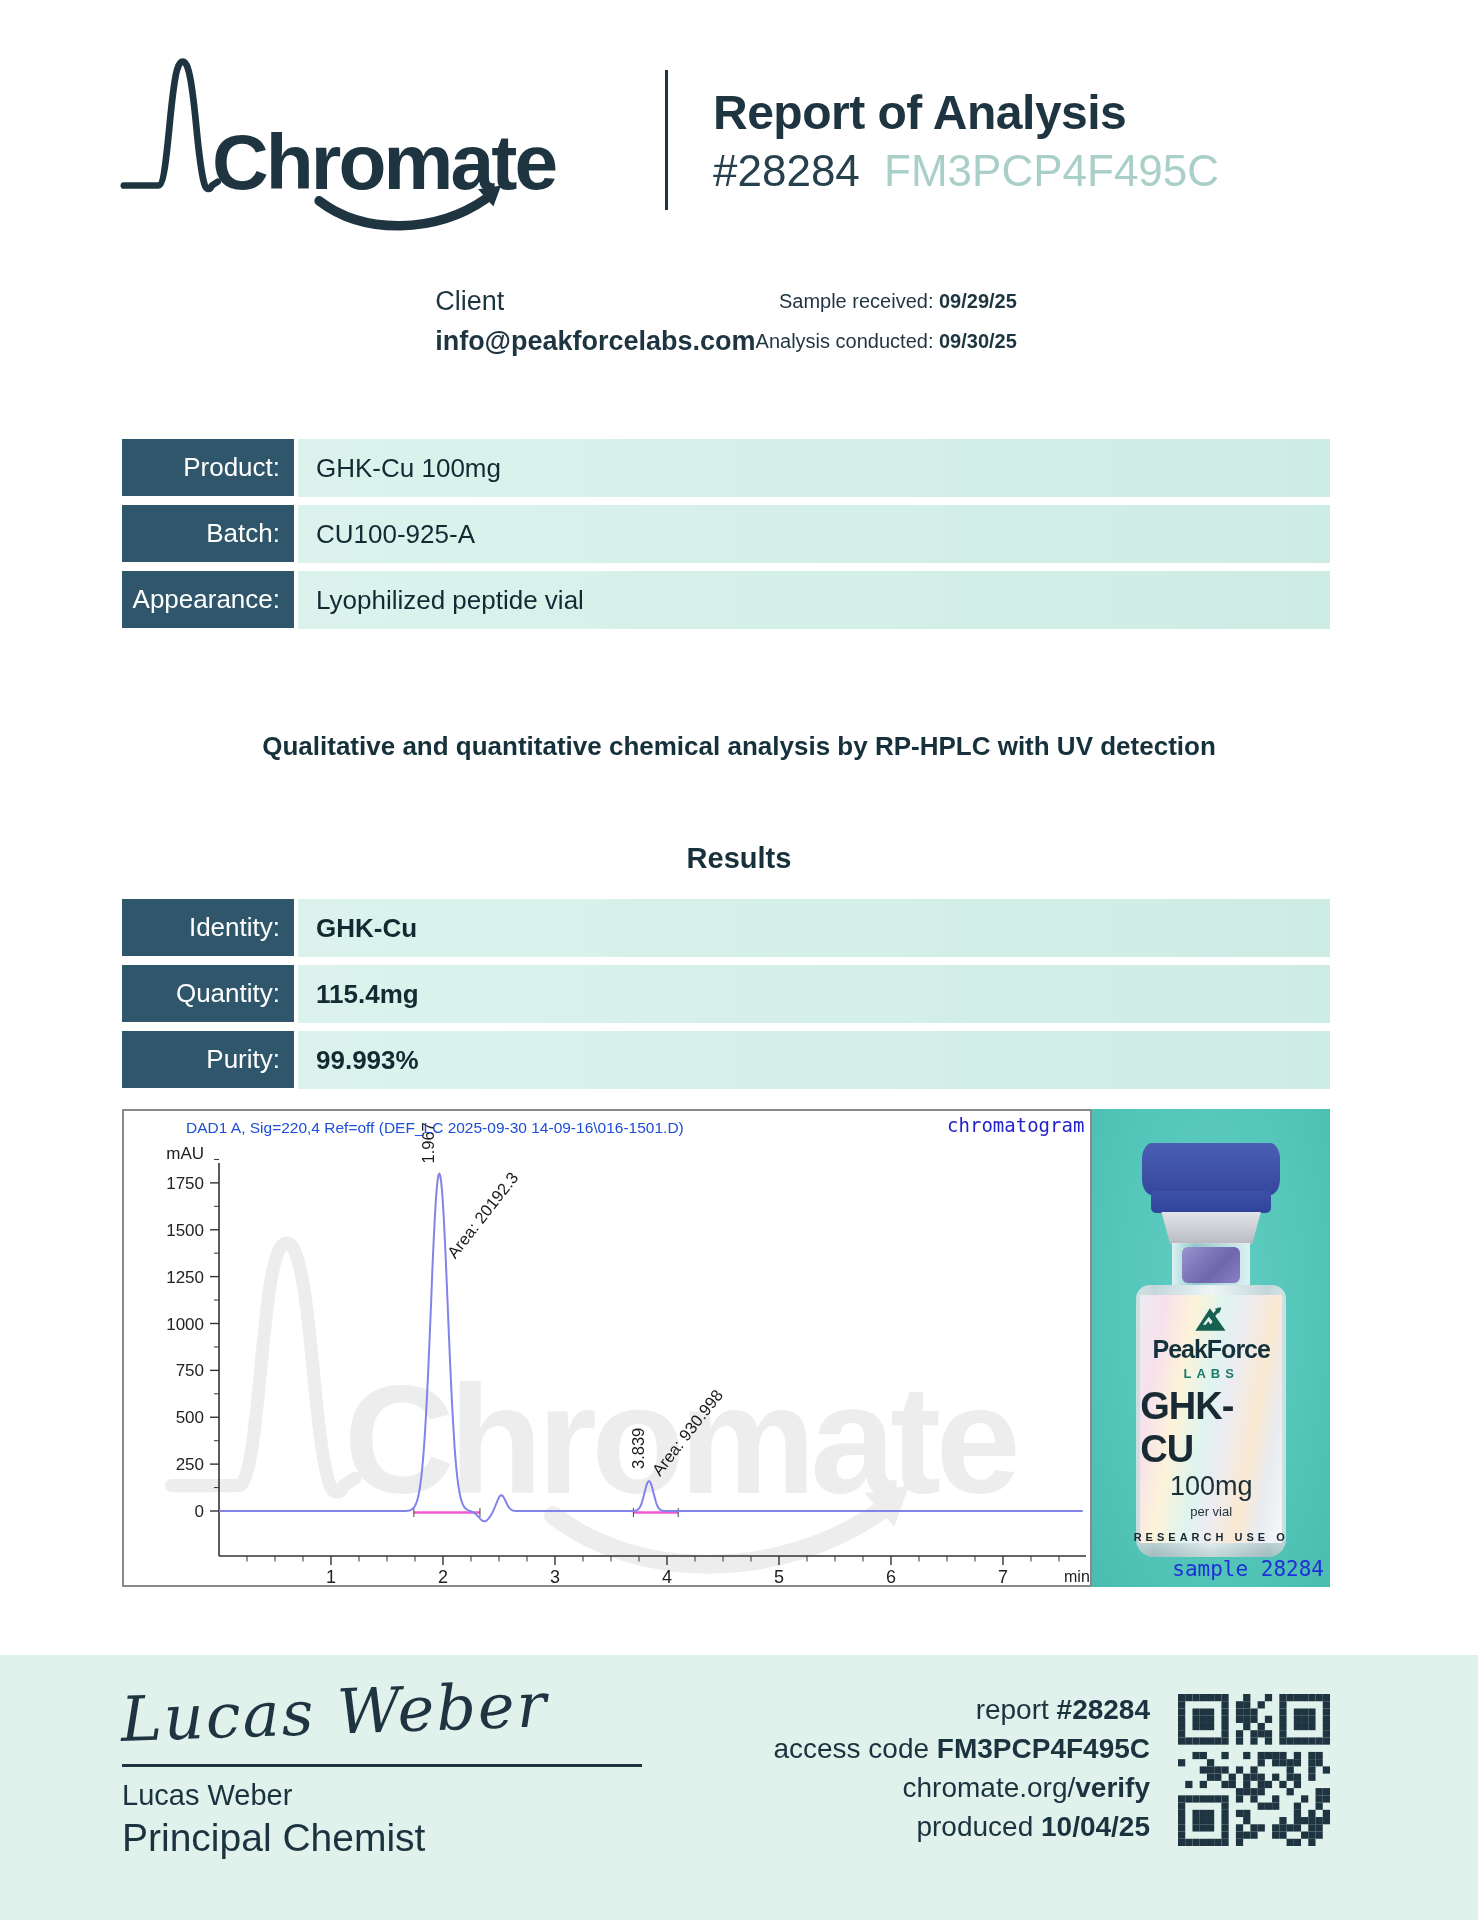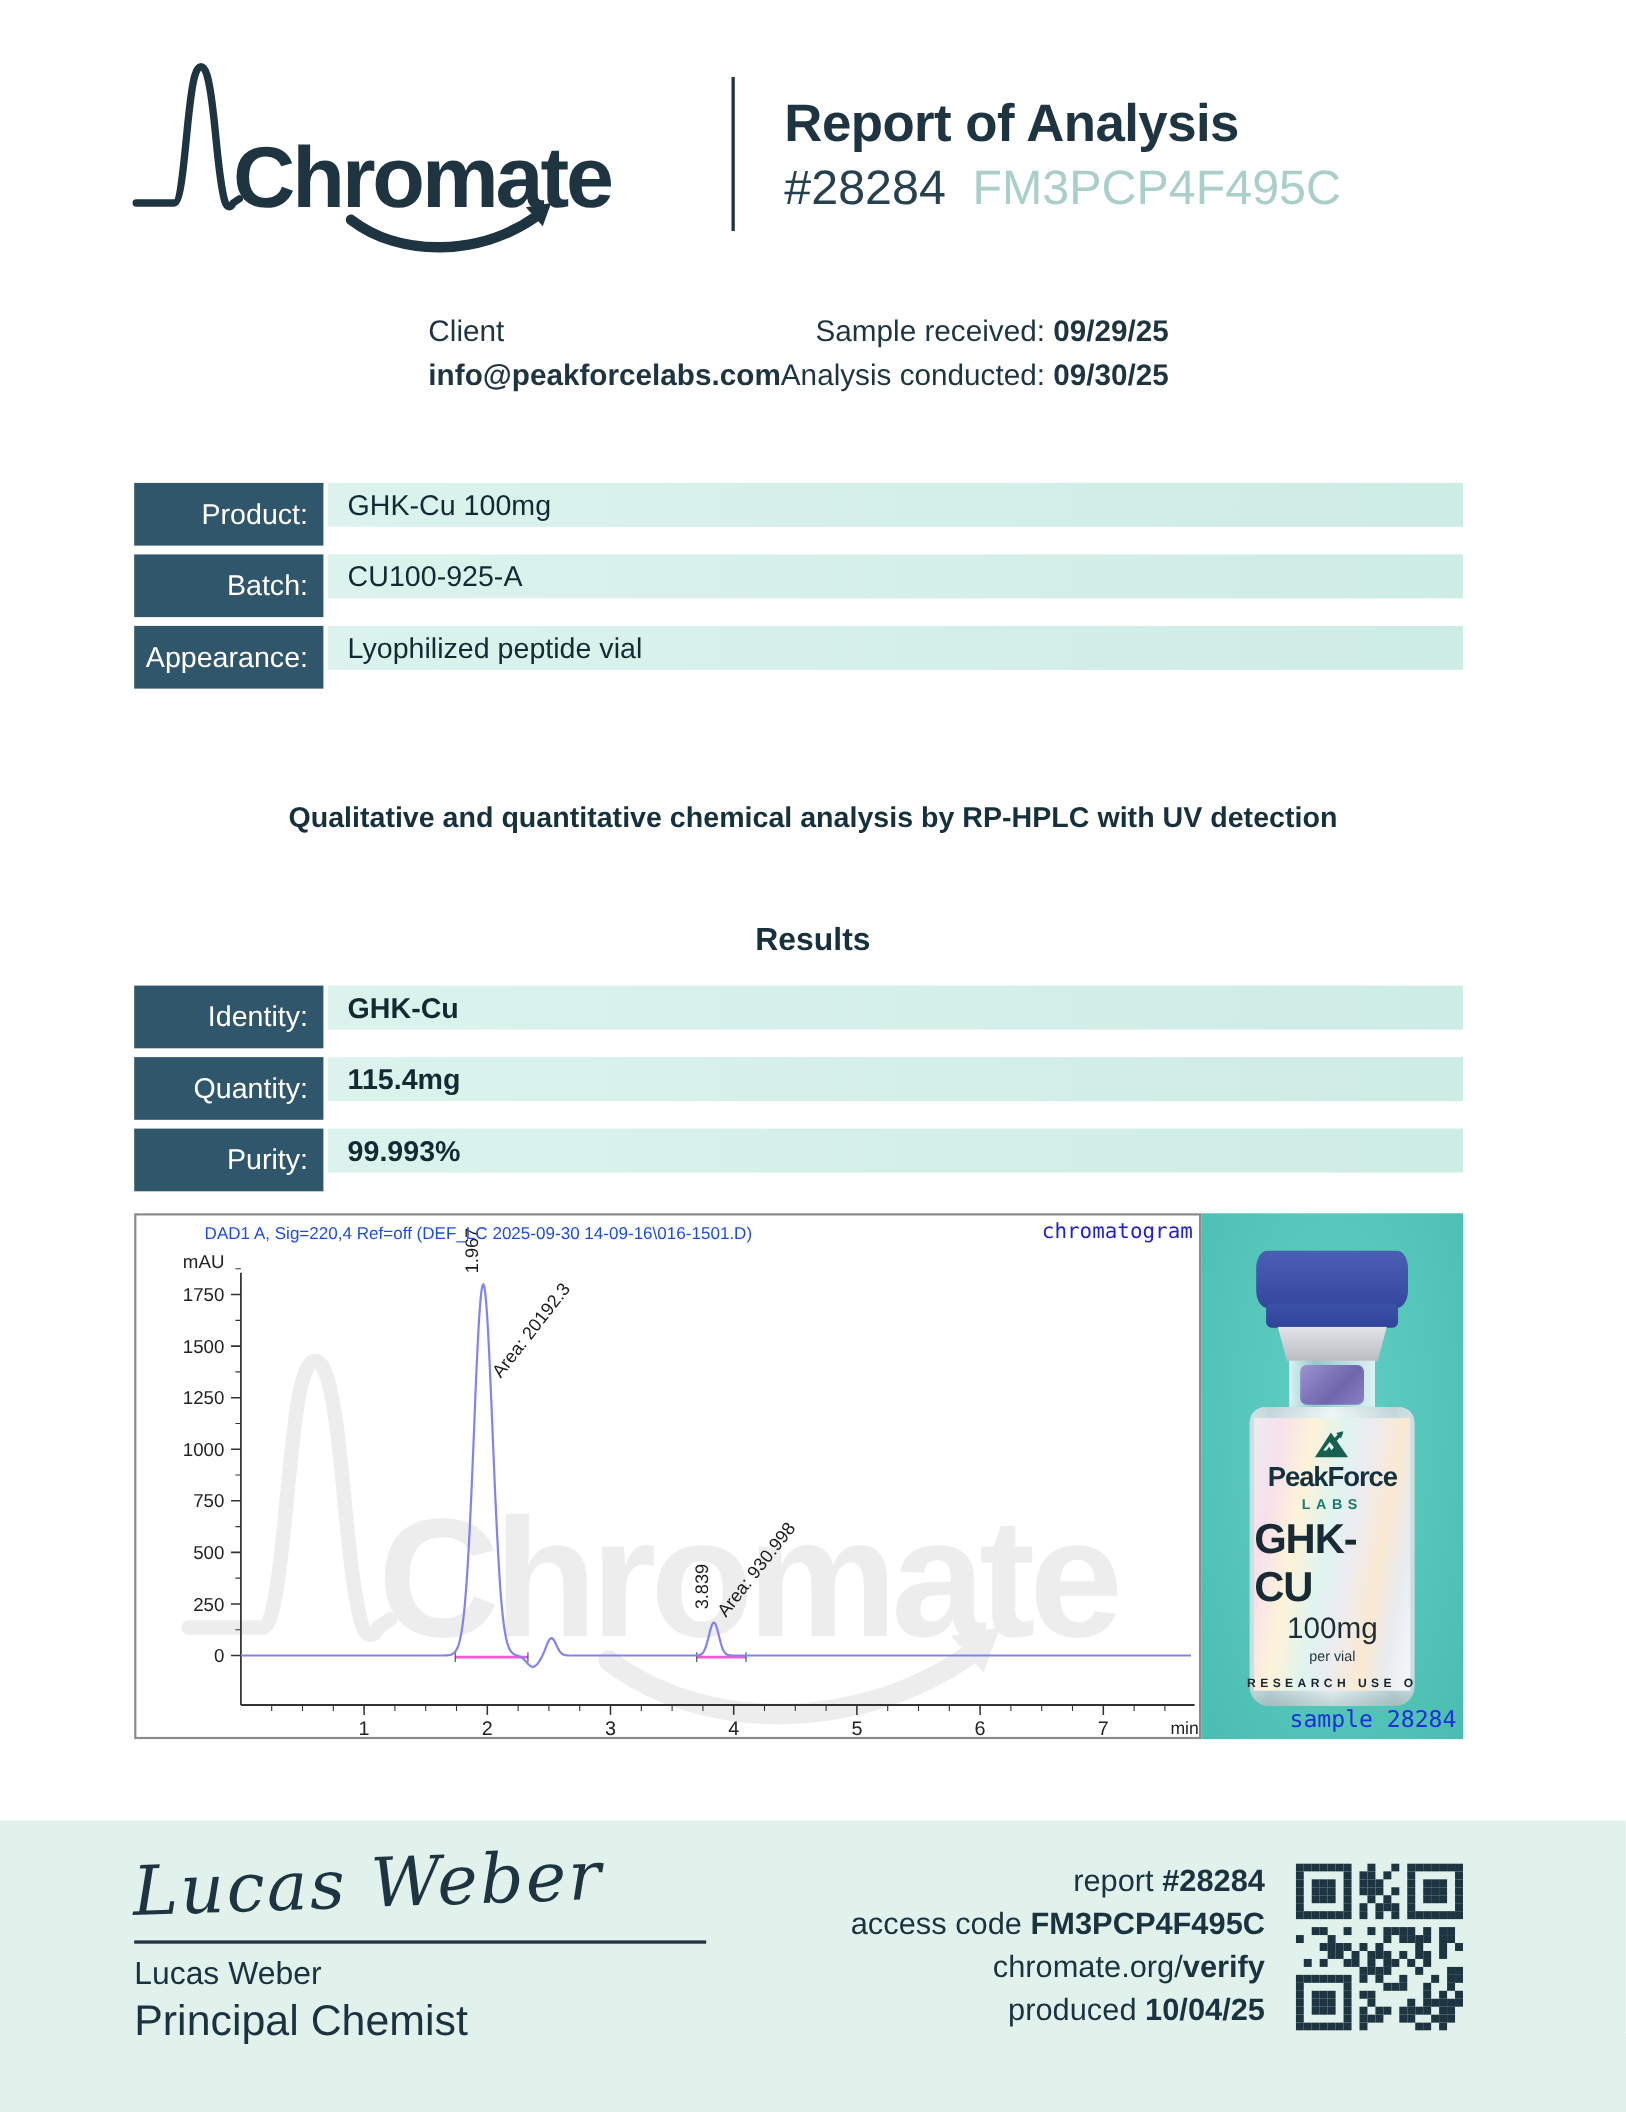--- a/index.html
+++ b/index.html
@@ -13,27 +13,27 @@
   .title-block { display:flex; flex-direction:column; gap:6px; }
   .page-title { font-size:48px; font-weight:bold; color:#1e3440; letter-spacing:-0.5px; }
   .report-line { font-size:44px; font-weight:400; }
   .report-line .num { color:#26404e; }
   .report-line .code { color:#a9cfc8; margin-left:12px; }
 
   
   .client-row { display:flex; justify-content:center; padding:0 148px 0 122px; margin-top:56px; }
   .client-left { font-size:27px; line-height:40px; }
   .client-left .email { font-weight:bold; }
-  .dates-right { text-align:right; font-size:27px; line-height:40px; }
+  .dates-right { text-align:right; font-size:20px; line-height:40px; }
   .b { font-weight:bold; }
 
   
   .kv-table { margin:78px 148px 0 122px; display:grid; grid-template-columns:172px 1fr; column-gap:4px; row-gap:8px; }
   .kv-label { background:#2f566b; color:#ffffff; font-size:26px; height:57px; display:flex; align-items:center; justify-content:flex-end; padding-right:14px; }
-  .kv-value { background:linear-gradient(90deg,#dcf3ed,#cdece4); font-size:26px; height:40px; display:flex; align-items:center; padding-left:18px; color:#132a33; }
+  .kv-value { background:linear-gradient(90deg,#dcf3ed,#cdece4); font-size:26px; height:58px; display:flex; align-items:center; padding-left:18px; color:#132a33; }
   .kv-value.bold { font-weight:bold; }
 
   .method-line { margin-top:102px; text-align:center; font-size:26px; font-weight:bold; color:#16303c; }
   .results-heading { margin-top:80px; text-align:center; font-size:29px; font-weight:bold; color:#16303c; }
   .results-table { margin-top:24px; }
 
   
   .figure { display:flex; margin:20px 148px 0 122px; height:478px; }
   .chart-box { position:relative; width:972px; height:478px; background:#fff; border:2px solid #8a8a8a; }
   .chart-title { position:absolute; top:8px; left:62px; font-size:15.5px; color:#1d4ed8; white-space:nowrap; }

